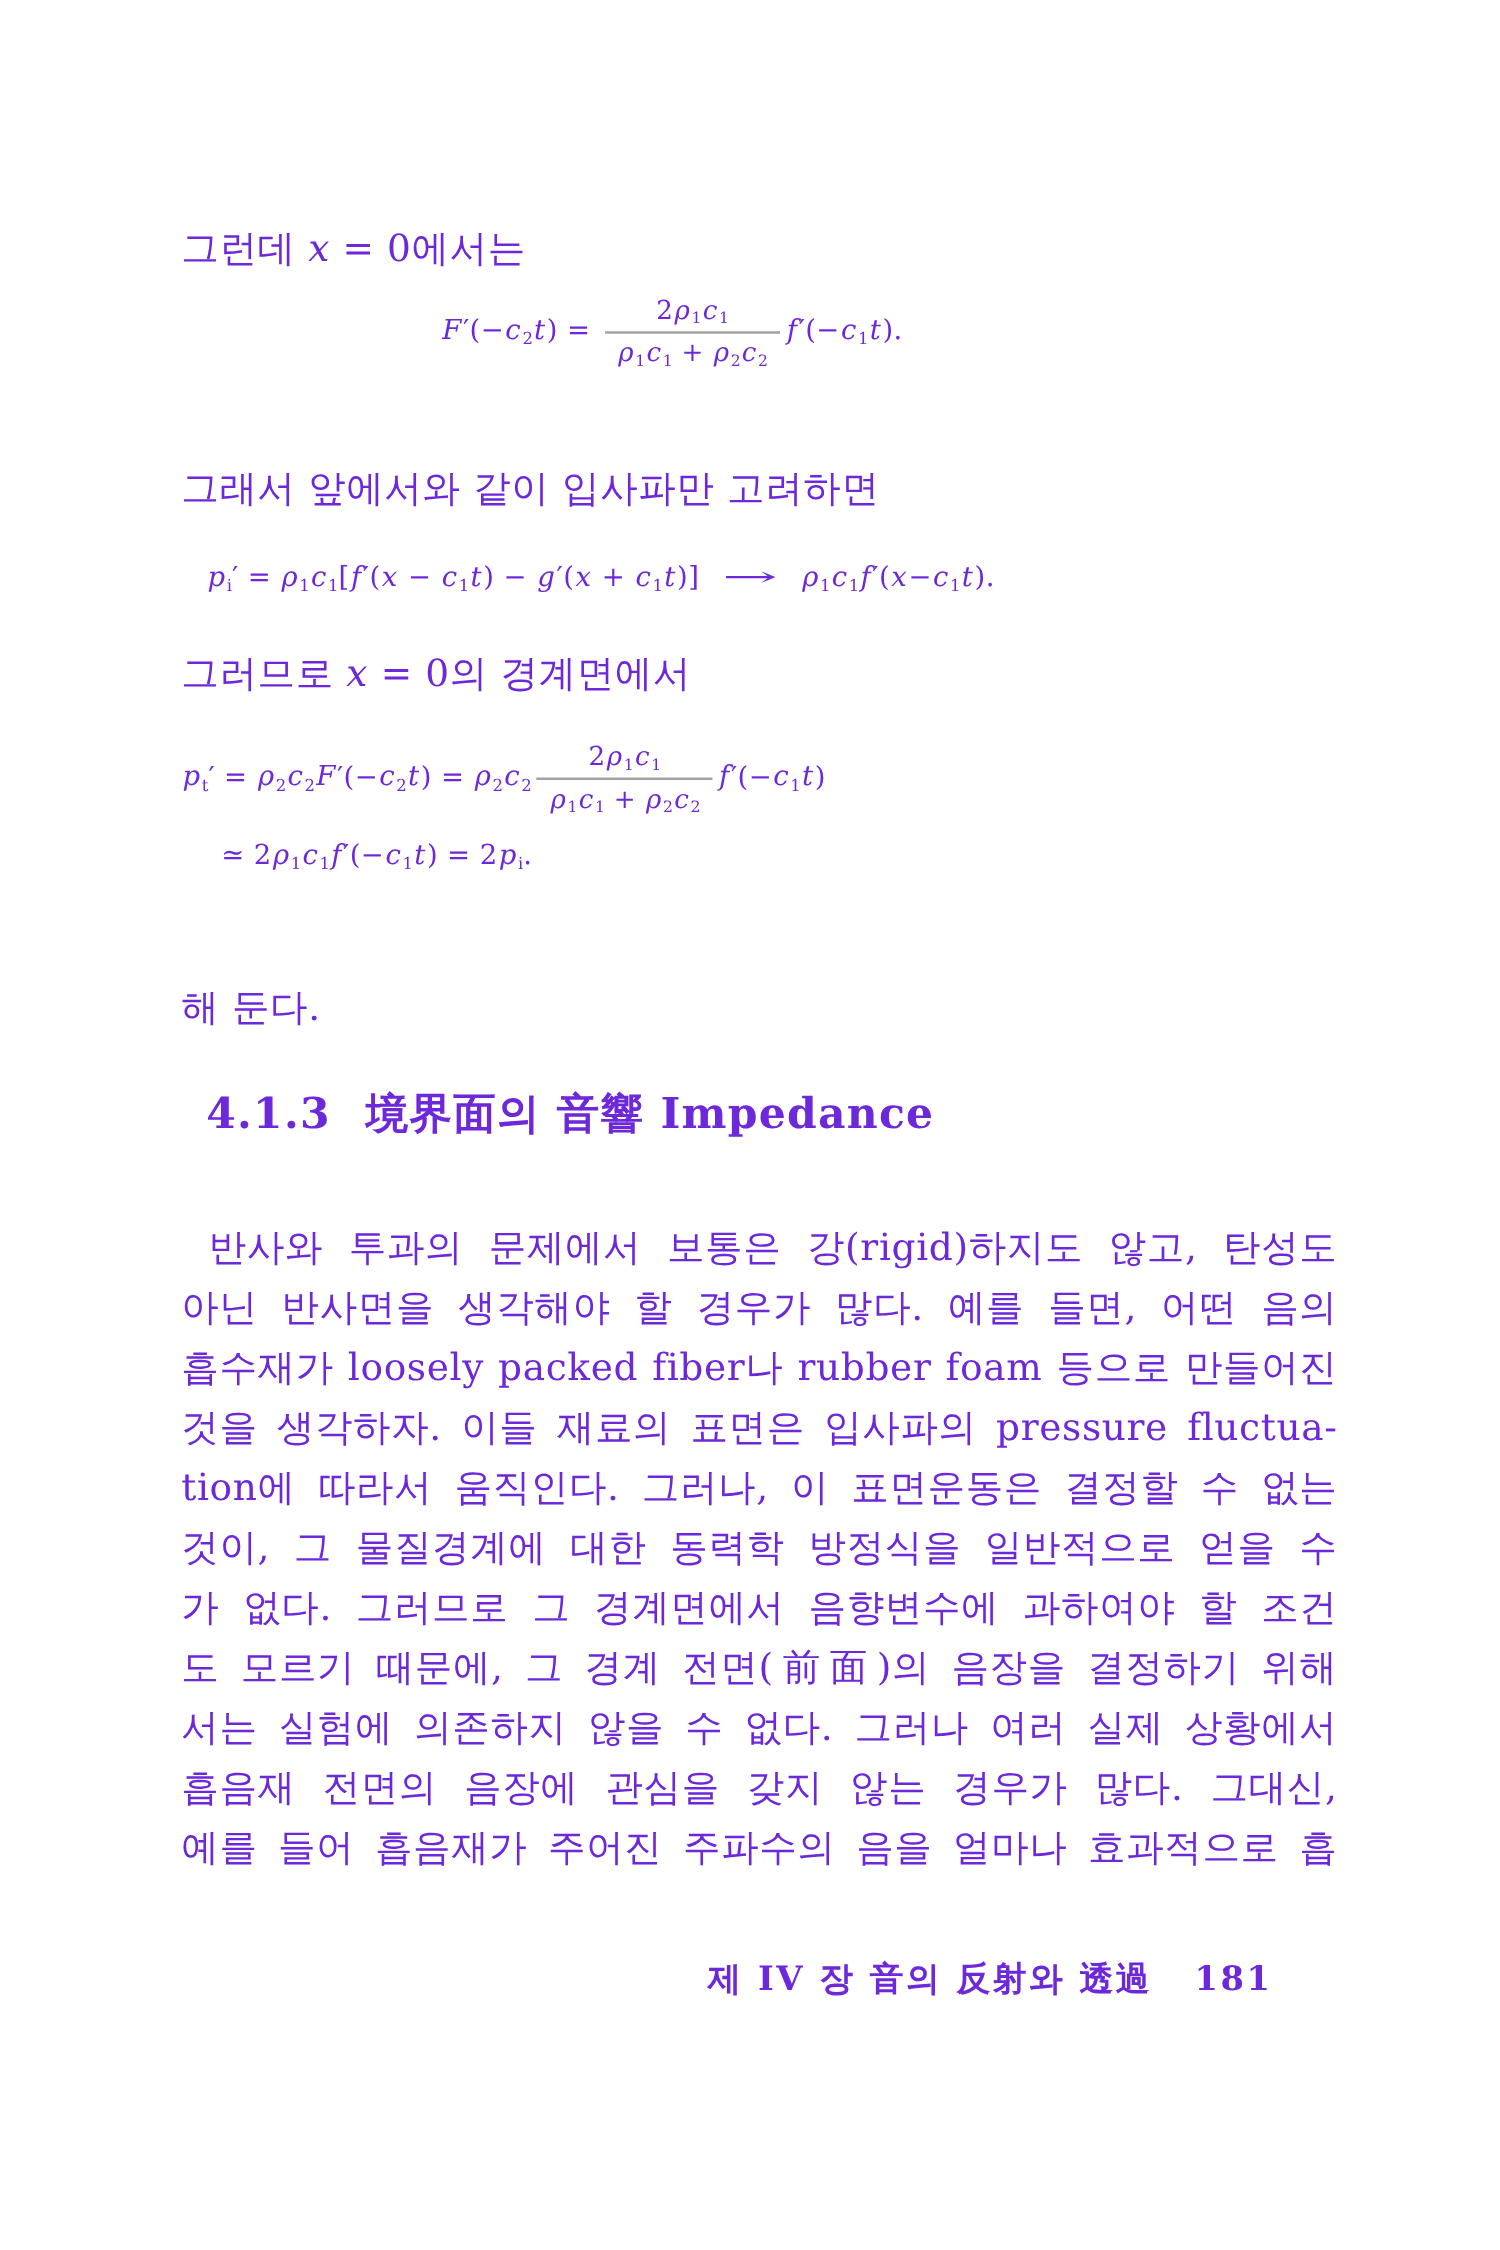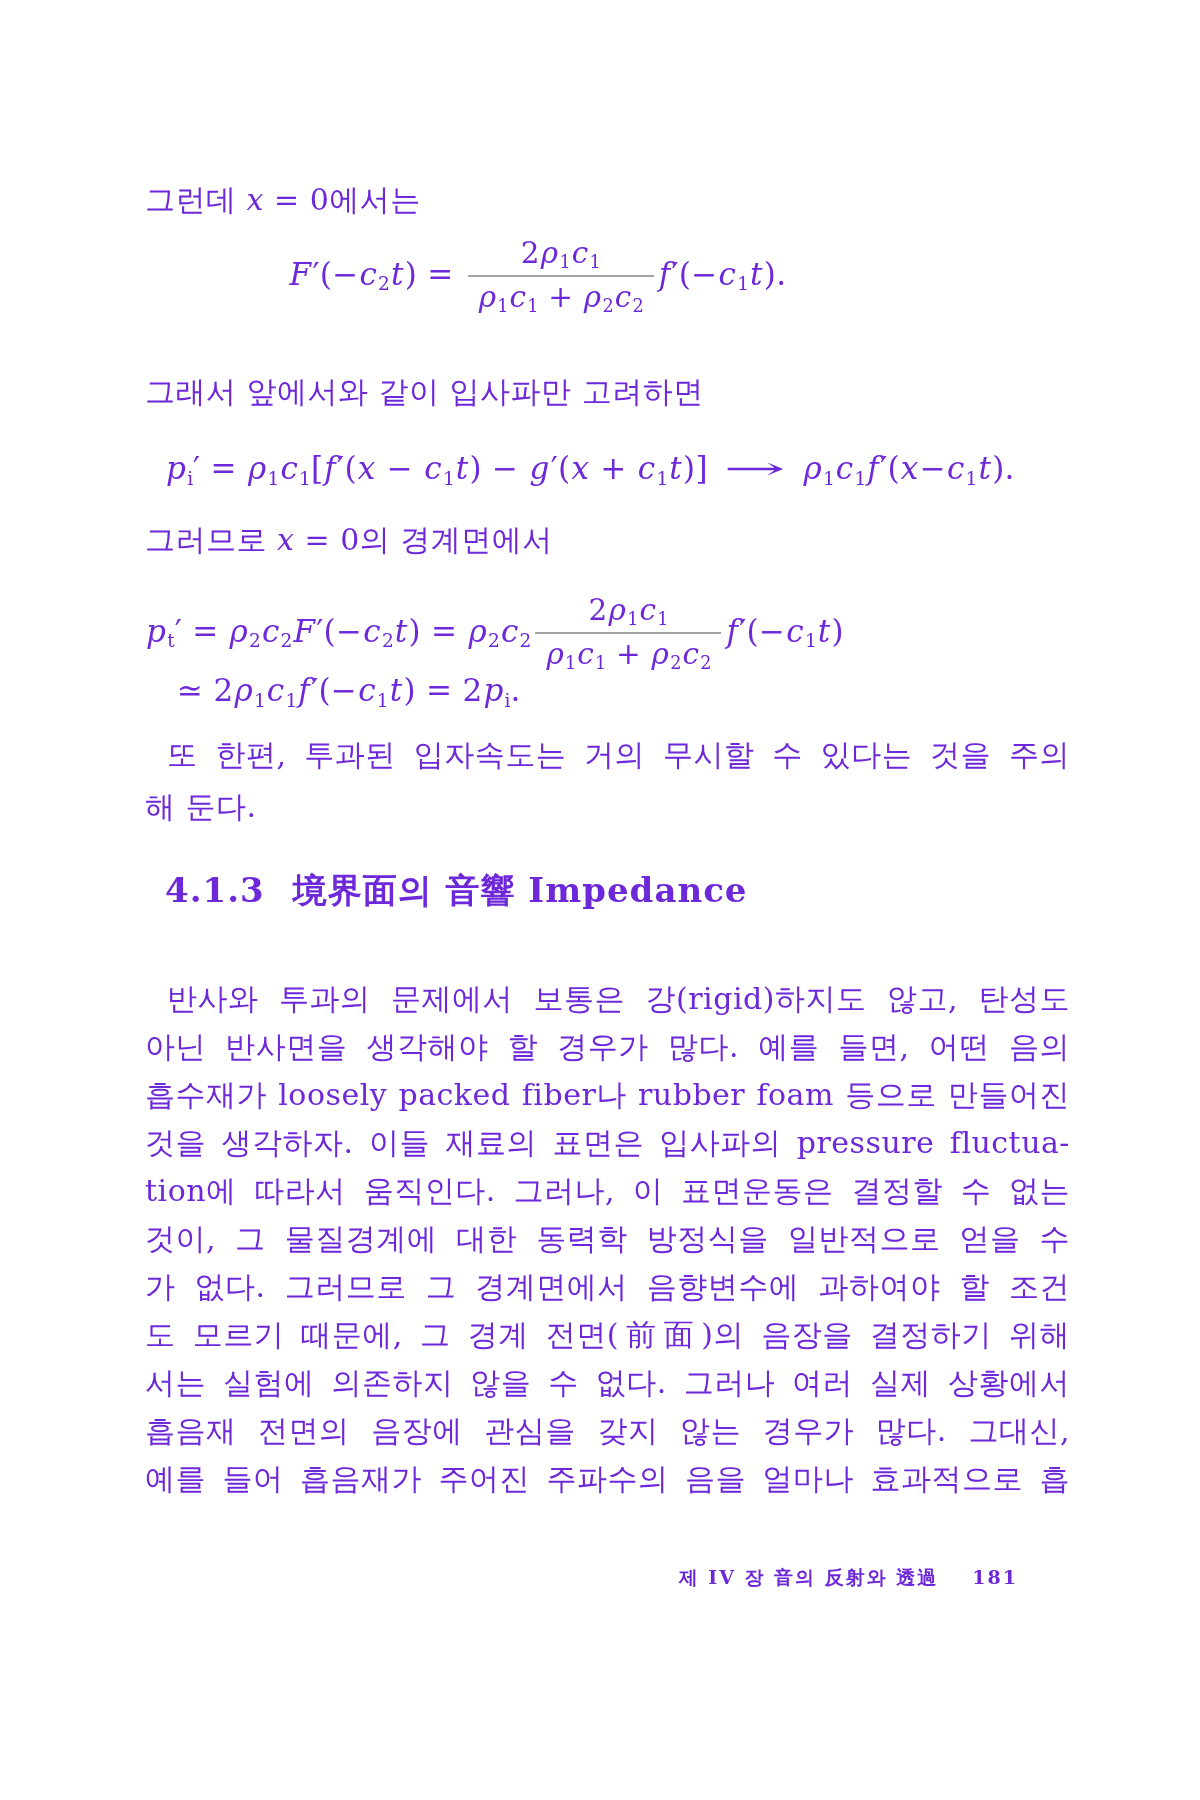--- a/index.html
+++ b/index.html
@@ -9,21 +9,21 @@
     background:#ffffff;
     color:#6d28d9;
     font-family:"DejaVu Serif","Liberation Serif",serif;
     overflow:hidden;
   }
   .block{position:absolute;left:145px;width:925px;}
   .line{font-size:30px;letter-spacing:0.5px;line-height:40px;white-space:nowrap;}
   .justify{white-space:normal;text-align:justify;text-align-last:justify;word-break:keep-all;}
   .indent{padding-left:22px;box-sizing:border-box;}
 
-  .formula{font-size:31px;letter-spacing:0.3px;}
+  .formula{font-size:22px;letter-spacing:0.3px;}
   .formula i{padding:0 1px;}
   sub{font-size:0.6em;vertical-align:-0.3em;letter-spacing:0;}
   .frac{display:inline-block;vertical-align:middle;text-align:center;margin:0 4px;font-size:0.95em;}
   .frac .num{display:block;padding:0 10px 3px;}
   .frac .den{display:block;border-top:2px solid #a3a3a3;padding:3px 10px 0;}
   .arrow{display:inline-block;transform:scaleX(2.4);transform-origin:center;margin:0 24px;}
 
   .t-p1{top:180px;}
   .t-f1{top:236px;text-align:center;padding-right:140px;box-sizing:border-box;}
   .t-p2{top:372px;}
@@ -35,42 +35,41 @@
   .t-n2{top:787px;}
 
   .heading{top:868px;padding-left:20px;box-sizing:border-box;font-size:34px;font-weight:bold;letter-spacing:1px;white-space:nowrap;}
   .heading .num{margin-right:28px;}
 
   .bodypara{top:975px;}
   .body-line{height:48px;line-height:48px;font-size:30px;letter-spacing:0.5px;
              text-align:justify;text-align-last:justify;word-break:keep-all;overflow:hidden;}
 
   .footer{top:1565px;display:flex;justify-content:flex-end;align-items:baseline;gap:34px;
-          font-weight:bold;font-size:19px;letter-spacing:2px;padding-right:52px;box-sizing:border-box;}
+          font-weight:bold;font-size:27px;letter-spacing:2px;padding-right:52px;box-sizing:border-box;}
 </style>
 </head>
 <body>
 
 <div class="page">
 
   <div class="block line t-p1">그런데 <i>x</i> = 0에서는</div>
 
   <div class="block formula t-f1"><i>F</i>′(−<i>c</i><sub>2</sub><i>t</i>) = <span class="frac"><span class="num">2<i>ρ</i><sub>1</sub><i>c</i><sub>1</sub></span><span class="den"><i>ρ</i><sub>1</sub><i>c</i><sub>1</sub> + <i>ρ</i><sub>2</sub><i>c</i><sub>2</sub></span></span><i>f</i>′(−<i>c</i><sub>1</sub><i>t</i>).</div>
 
   <div class="block line t-p2">그래서 앞에서와 같이 입사파만 고려하면</div>
 
   <div class="block formula t-f2"><i>p</i><sub>i</sub>′ = <i>ρ</i><sub>1</sub><i>c</i><sub>1</sub>[<i>f</i>′(<i>x</i> − <i>c</i><sub>1</sub><i>t</i>) − <i>g</i>′(<i>x</i> + <i>c</i><sub>1</sub><i>t</i>)] <span class="arrow">→</span> <i>ρ</i><sub>1</sub><i>c</i><sub>1</sub><i>f</i>′(<i>x</i>−<i>c</i><sub>1</sub><i>t</i>).</div>
 
   <div class="block line t-p3">그러므로 <i>x</i> = 0의 경계면에서</div>
 
   <div class="block formula t-f3a"><i>p</i><sub>t</sub>′ = <i>ρ</i><sub>2</sub><i>c</i><sub>2</sub><i>F</i>′(−<i>c</i><sub>2</sub><i>t</i>) = <i>ρ</i><sub>2</sub><i>c</i><sub>2</sub><span class="frac"><span class="num">2<i>ρ</i><sub>1</sub><i>c</i><sub>1</sub></span><span class="den"><i>ρ</i><sub>1</sub><i>c</i><sub>1</sub> + <i>ρ</i><sub>2</sub><i>c</i><sub>2</sub></span></span><i>f</i>′(−<i>c</i><sub>1</sub><i>t</i>)</div>
 
   <div class="block formula t-f3b">≃ 2<i>ρ</i><sub>1</sub><i>c</i><sub>1</sub><i>f</i>′(−<i>c</i><sub>1</sub><i>t</i>) = 2<i>p</i><sub>i</sub>.</div>
 
-  <div class="block line justify indent t-n1">또 한편, 투과된 입자속도는 거의 무시할 수 있다는 것을 주의</div>
 
   <div class="block line t-n2">해 둔다.</div>
 
   <div class="block heading">
     <span class="num">4.1.3</span><span>境界面의 音響 Impedance</span>
   </div>
 
   <div class="block bodypara">
     <div class="body-line indent">반사와 투과의 문제에서 보통은 강(rigid)하지도 않고, 탄성도</div>
     <div class="body-line">아닌 반사면을 생각해야 할 경우가 많다. 예를 들면, 어떤 음의</div>

